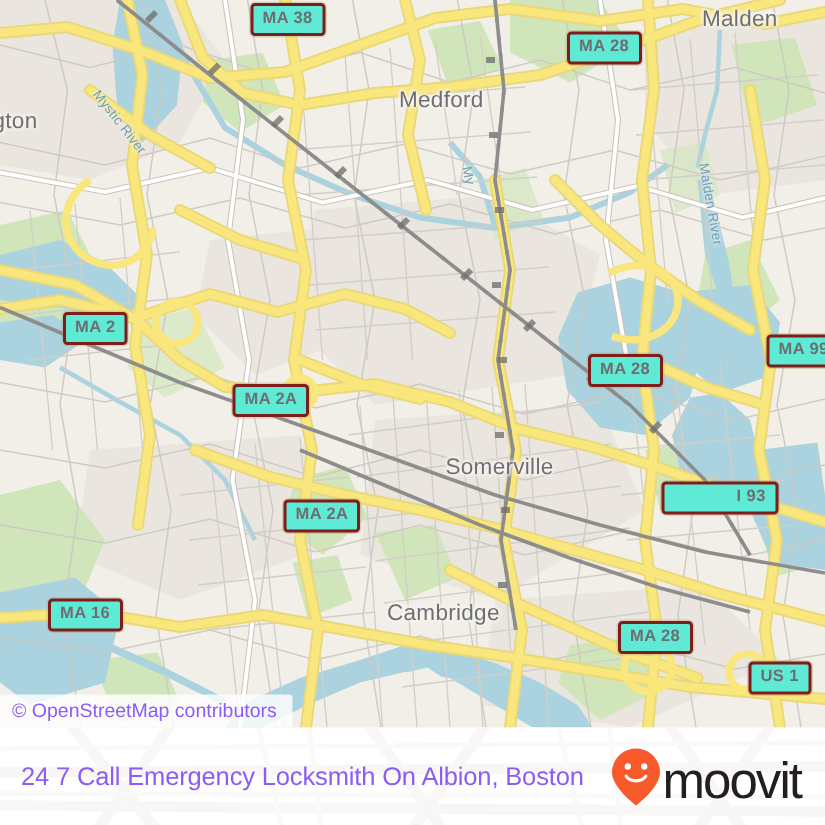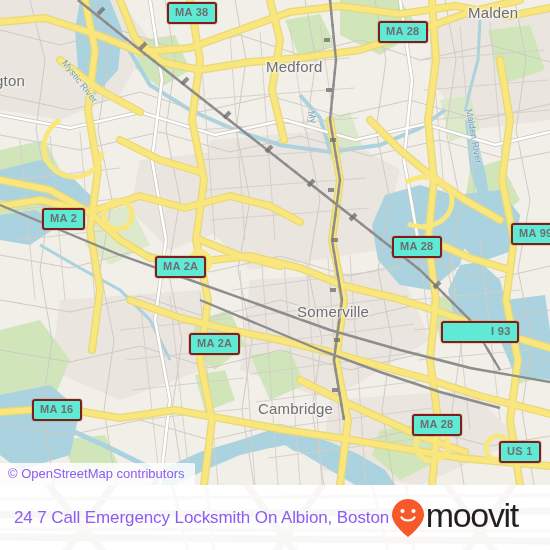--- a/index.html
+++ b/index.html
@@ -44,22 +44,22 @@
   #card-pointer{position:absolute;left:50%;bottom:-11px;margin-left:-11px;
                 width:0;height:0;border-left:11px solid transparent;
                 border-right:11px solid transparent;border-top:12px solid #fff;}
 
   
   #bottombar{position:absolute;left:0;bottom:0;width:550px;height:65px;background:#ffffff;
              display:flex;align-items:center;overflow:hidden;}
   #bottombar .wm{position:absolute;left:0;top:0;width:550px;height:65px;opacity:.5;}
   #title{position:relative;margin-left:14px;color:#8b5cf6;font-size:17px;
          font-family:"Liberation Sans",sans-serif;white-space:nowrap;letter-spacing:-.1px;}
-  #logo{position:absolute;right:32px;top:50%;transform:translateY(-50%);
-        display:flex;align-items:flex-start;}
+  #logo{position:absolute;right:16px;top:50%;transform:translateY(-50%);
+        display:flex;align-items:flex-end;}
   #logo-text{font-size:34px;color:#231f20;font-family:"Liberation Sans",sans-serif;
              font-weight:400;letter-spacing:-1.3px;margin-left:1px;line-height:1;}
 </style>
 </head>
 <body>
 
 <div id="page">
 
   <div id="map">
 

